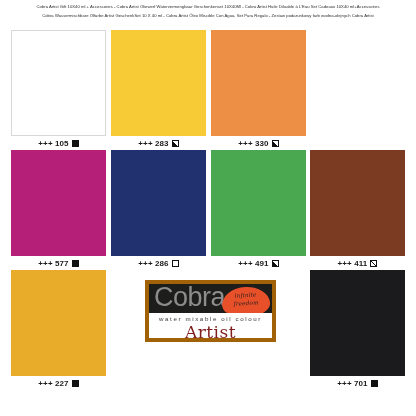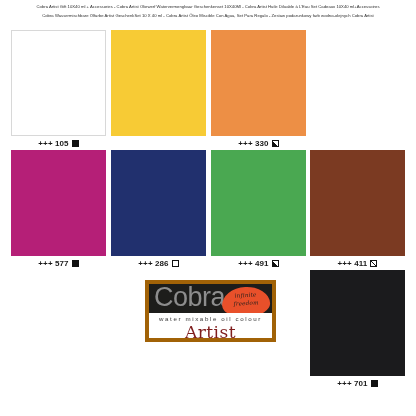--- a/index.html
+++ b/index.html
@@ -199,20 +199,24 @@
     <div class="row">
       <div class="cell c0">
         <div class="swatch bordered" style="background: rgb(255, 255, 255);"></div>
         <div class="label">
           <span class="code">+++ 105</span>
           <span class="mk mk-opaque"></span>
         </div>
       </div>
       <div class="cell c1">
         <div class="swatch" style="background: rgb(247, 203, 53);"></div>
+        <div class="label">
+          <span class="code">+++ 283</span>
+          <span class="mk mk-semi"></span>
+        </div>
       </div>
       <div class="cell c2">
         <div class="swatch" style="background: rgb(237, 143, 69);"></div>
         <div class="label">
           <span class="code">+++ 330</span>
           <span class="mk mk-semi"></span>
         </div>
       </div>
     </div>
 
@@ -241,20 +245,27 @@
       <div class="cell c3">
         <div class="swatch" style="background: rgb(123, 58, 34);"></div>
         <div class="label">
           <span class="code">+++ 411</span>
           <span class="mk mk-semitrans"></span>
         </div>
       </div>
     </div>
 
     <div class="row">
+      <div class="cell c0">
+        <div class="swatch" style="background: rgb(232, 172, 42);"></div>
+        <div class="label">
+          <span class="code">+++ 227</span>
+          <span class="mk mk-opaque"></span>
+        </div>
+      </div>
 
       <div class="logo-card">
         <div class="logo-top">
           <div class="logo-word">Cobra</div>
           <div class="badge">
             <div class="badge-text">
               <div>infinite</div>
               <div>freedom</div>
             </div>
           </div>

